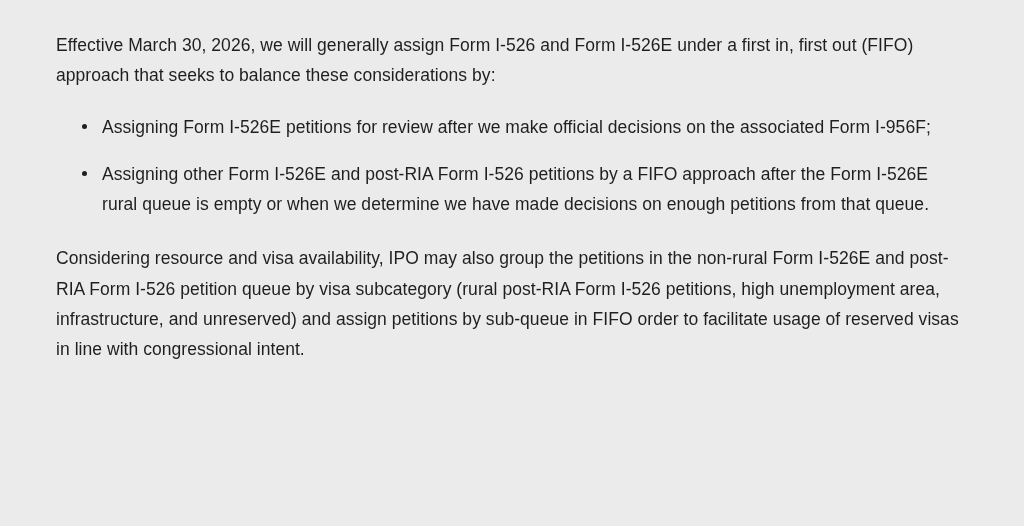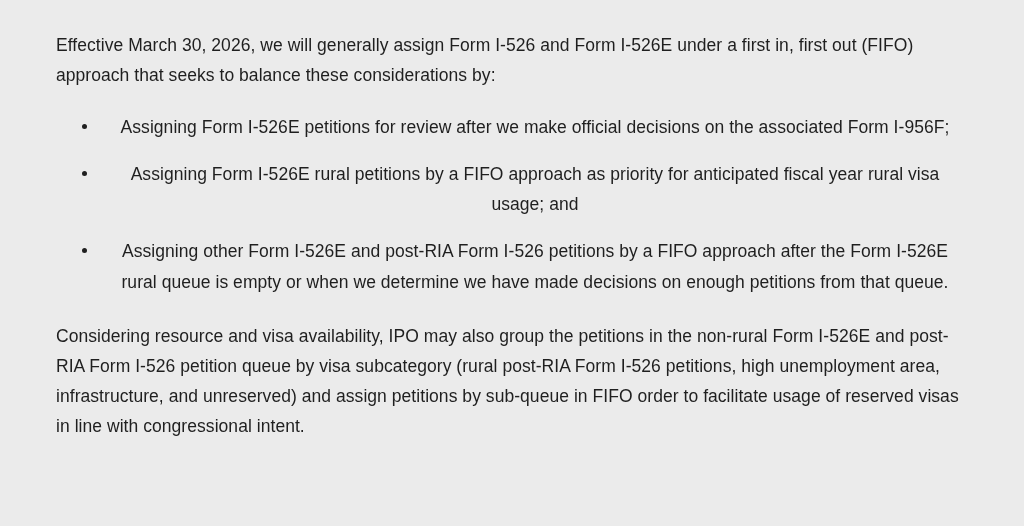--- a/index.html
+++ b/index.html
@@ -30,21 +30,20 @@
     letter-spacing: 0.05px;
   }
   .para.last {
     margin-bottom: 12px;
   }
   ul.bullets {
     list-style: none;
     margin: 0 0 24px 0;
     padding: 0 0 0 24px;
     max-width: 920px;
-    text-align: center;
   }
   ul.bullets li {
     position: relative;
     font-size: 17.5px;
     line-height: 1.72;
     color: #1f1f1f;
     margin: 0 0 17px 0;
     padding-left: 22px;
     letter-spacing: 0.05px;
   }
@@ -64,19 +63,18 @@
 </style>
 </head>
 <body>
 
 <div class="page">
 
   <p class="para">Effective March 30, 2026, we will generally assign Form I-526 and Form I-526E under a first in, first out (FIFO) approach that seeks to balance these considerations by:</p>
 
   <ul class="bullets">
     <li>Assigning Form I-526E petitions for review after we make official decisions on the associated Form I-956F;</li>
-    <li>Assigning Form I-526E rural petitions by a FIFO approach as priority for anticipated fiscal year rural visa usage; and</li>
     <li>Assigning other Form I-526E and post-RIA Form I-526 petitions by a FIFO approach after the Form I-526E rural queue is empty or when we determine we have made decisions on enough petitions from that queue.</li>
   </ul>
 
   <p class="para last">Considering resource and visa availability, IPO may also group the petitions in the non-rural Form I-526E and post-RIA Form I-526 petition queue by visa subcategory (rural post-RIA Form I-526 petitions, high unemployment area, infrastructure, and unreserved) and assign petitions by sub-queue in FIFO order to facilitate usage of reserved visas in line with congressional intent.</p>
 
 </div>
 
 </body></html>

